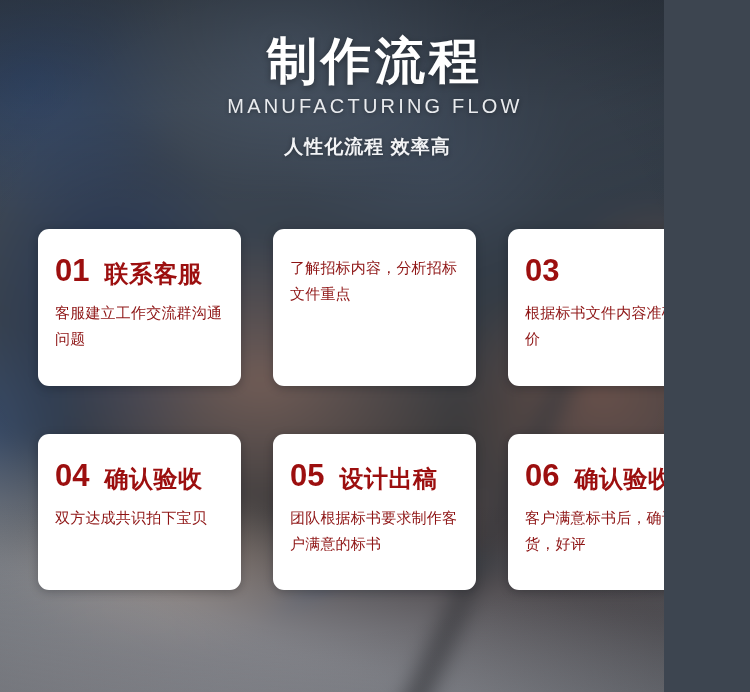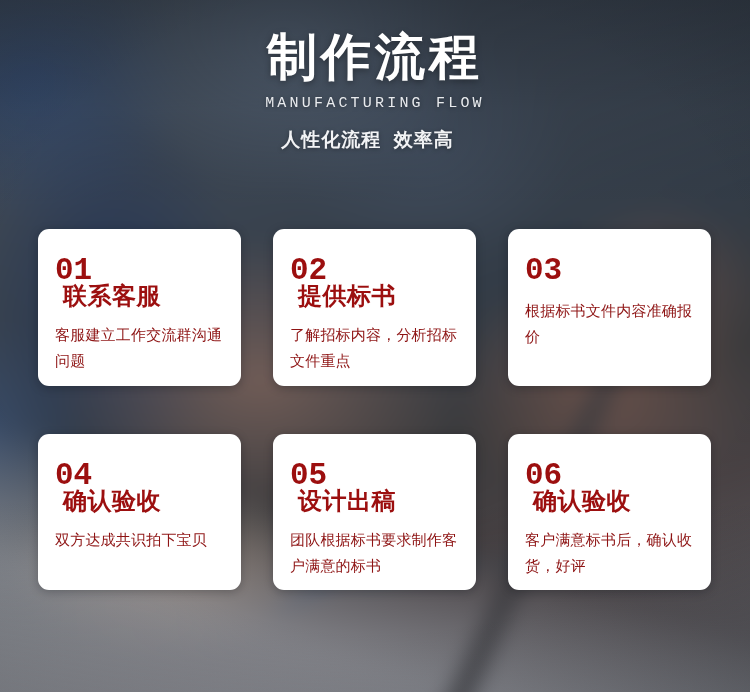--- a/index.html
+++ b/index.html
@@ -2,23 +2,22 @@
 <html><head>
 <meta charset="utf-8">
 <style>
   html,body{margin:0;padding:0;}
   body{
     width:750px;height:692px;
     font-family:"Liberation Sans","DejaVu Sans",sans-serif;
     overflow:hidden;background:#3d4550;
   }
   #poster{
-    position:relative;width:750px;height:692px;overflow:hidden;
+    position:relative;width:664px;height:692px;overflow:hidden;
     background:#4d7c0f;
-    font-family:Liberation Mono, monospace;
   }
   
   .bg-layer{position:absolute;inset:0;}
   .bg-base{
     background:
       linear-gradient(160deg,#4a5663 0%,#3d4754 24%,#333c47 48%,#3a3a3c 62%,#494244 74%,#5d5a5e 88%,#6c6e74 100%);
   }
   .bg-blue-left{
     background:
       radial-gradient(ellipse 230px 200px at 70px 120px, rgba(46,72,115,.75) 0%, rgba(46,72,115,0) 70%),
@@ -62,21 +61,21 @@
   
   .header{position:absolute;left:0;top:0;width:750px;text-align:center;}
   .title-cn{
     margin:0;padding-top:36px;
     font-size:50px;line-height:1.0;font-weight:bold;color:#ffffff;
     letter-spacing:4px;
     text-shadow:0 2px 6px rgba(0,0,0,.35);
   }
   .title-en{
     margin:10px 0 0 0;
-    font-size:15px;line-height:1;font-weight:normal;color:#e9ebee;
+    font-size:20px;line-height:1;font-weight:normal;color:#e9ebee;
     letter-spacing:3.2px;
     text-shadow:0 1px 4px rgba(0,0,0,.35);
   }
   .subtitle{
     margin:21px 15px 0 0;
     font-size:19px;line-height:1;font-weight:bold;color:#f2f3f5;
     letter-spacing:1px;
     text-shadow:0 1px 4px rgba(0,0,0,.35);
   }
 
@@ -90,24 +89,23 @@
     column-gap:32px;row-gap:48px;
   }
   .card{
     background:#ffffff;border-radius:11px;
     box-shadow:0 2px 10px rgba(10,14,20,.28);
     padding:26px 16px 0 17px;
     box-sizing:border-box;
     overflow:hidden;
   }
   .card-head{
-    display:flex;align-items:flex-start;
+    display:flex;align-items:flex-end;
     white-space:nowrap;
     margin-bottom:14px;
-    flex-direction:column;
   }
   .card-num{
     font-size:31px;line-height:1;font-weight:bold;
     color:#9c0f0f;letter-spacing:0px;
     margin-right:7px;
   }
   .card-title{
     font-size:24px;line-height:1;font-weight:bold;
     color:#9c0f0f;letter-spacing:0.5px;margin-left:8px;
   }
@@ -147,24 +145,20 @@
 
     <div class="card">
       <div class="card-head">
         <span class="card-num">01</span>
         <span class="card-title">联系客服</span>
       </div>
       <div class="card-desc">客服建立工作交流群沟通问题</div>
     </div>
 
     <div class="card">
-      <div class="card-head">
-        <span class="card-num">02</span>
-        <span class="card-title">提供标书</span>
-      </div>
       <div class="card-desc">了解招标内容，分析招标文件重点</div>
     </div>
 
     <div class="card">
       <div class="card-head">
         <span class="card-num">03</span>
       </div>
       <div class="card-desc">根据标书文件内容准确报价</div>
     </div>
 

